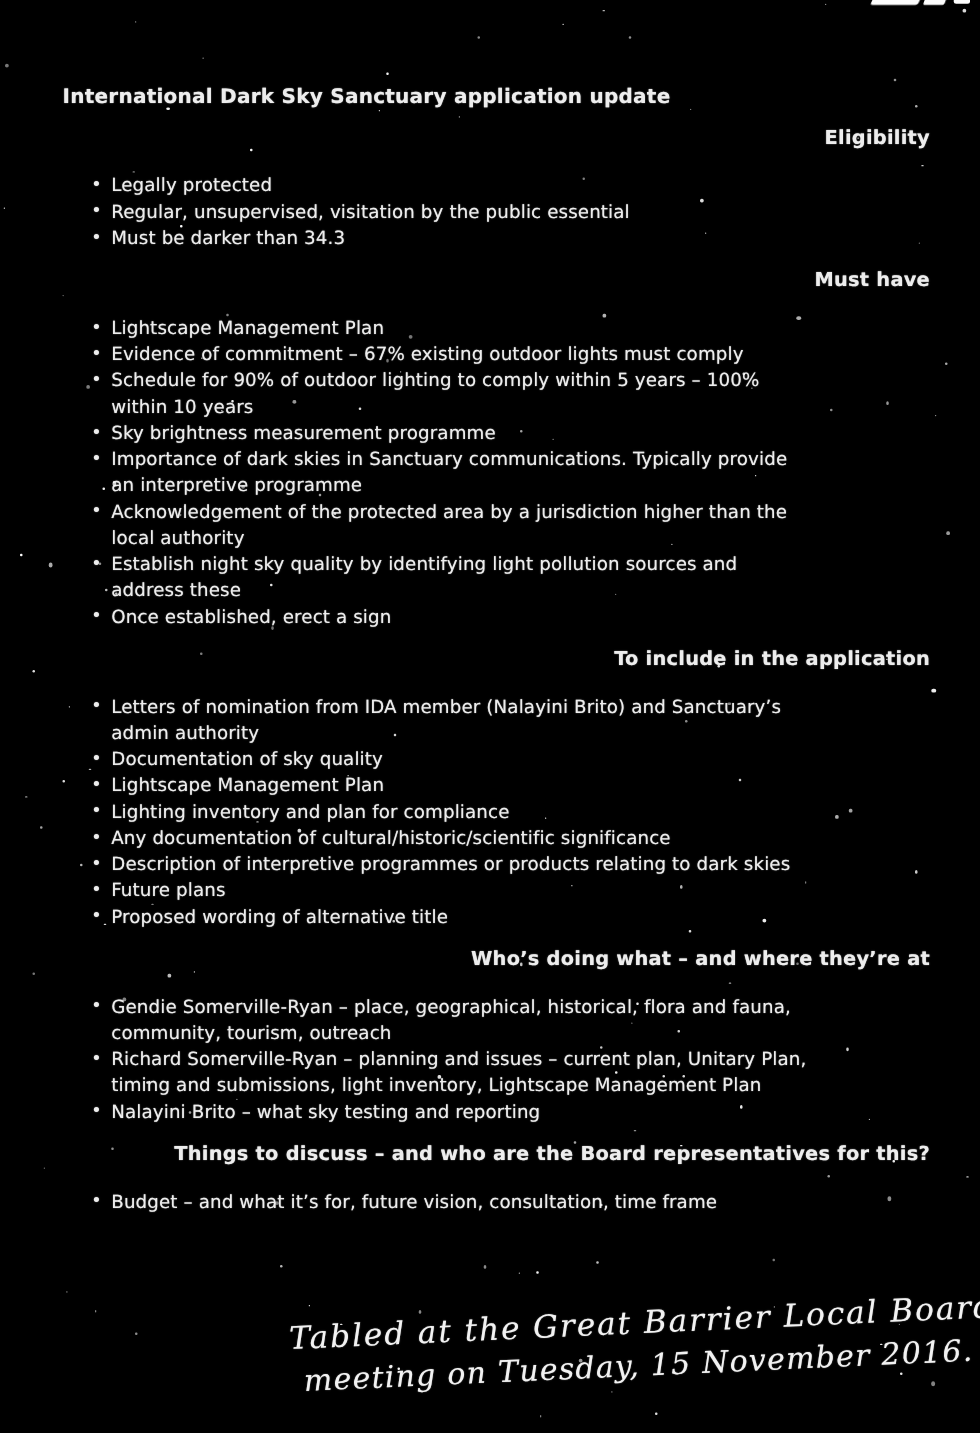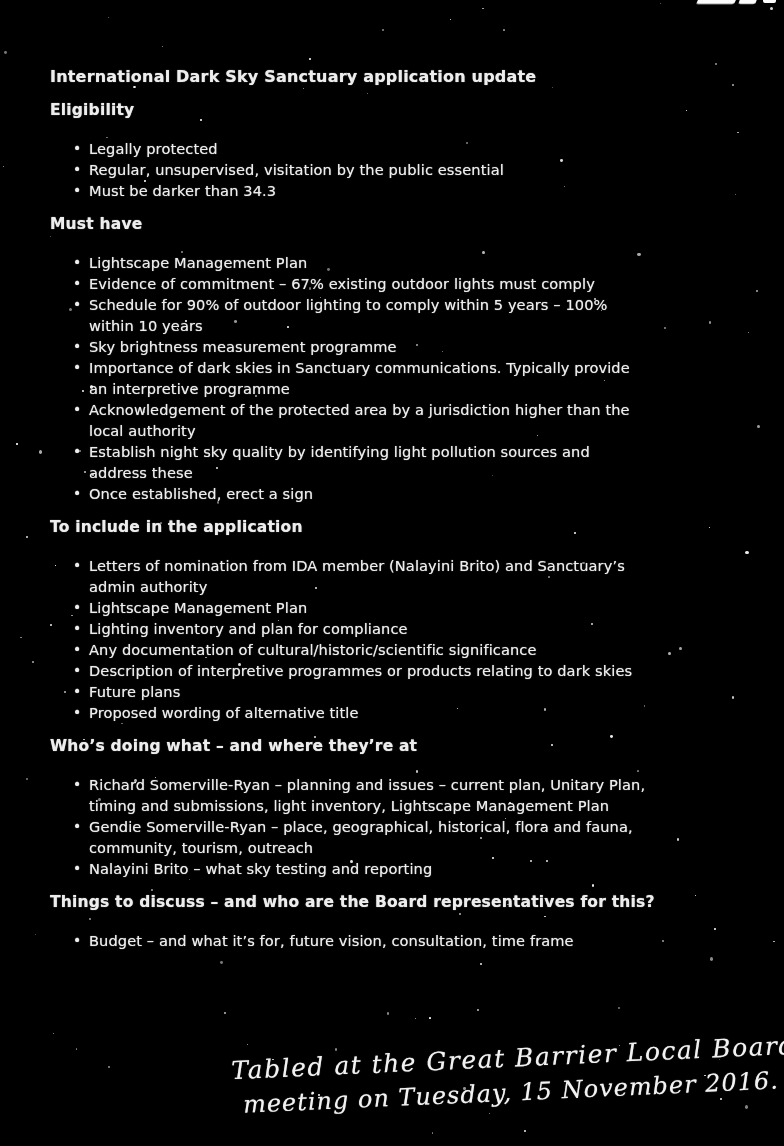--- a/index.html
+++ b/index.html
@@ -30,20 +30,21 @@
     letter-spacing: 0.2px;
     text-shadow: 0 0 1px rgba(255,255,255,0.75);
   }
   .section-heading {
     font-size: 15.5px;
     font-weight: bold;
     line-height: 21px;
     margin: 13px 0 17px 0;
     letter-spacing: 0.2px;
     text-shadow: 0 0 1px rgba(255,255,255,0.75);
+    text-align: right;
   }
   ul.bullet-list {
     list-style: none;
     margin: 0;
     padding: 0 0 0 22px;
   }
   ul.bullet-list li {
     position: relative;
     padding-left: 17px;
     font-size: 14.6px;
@@ -129,34 +130,35 @@
 local authority</li>
       <li>Establish night sky quality by identifying light pollution sources and
 address these</li>
       <li>Once established, erect a sign</li>
     </ul>
 
     <div class="section-heading">To include in the application</div>
     <ul class="bullet-list">
       <li>Letters of nomination from IDA member (Nalayini Brito) and Sanctuary’s
 admin authority</li>
+      <li>Documentation of sky quality</li>
       <li>Lightscape Management Plan</li>
       <li>Lighting inventory and plan for compliance</li>
       <li>Any documentation of cultural/historic/scientific significance</li>
       <li>Description of interpretive programmes or products relating to dark skies</li>
       <li>Future plans</li>
       <li>Proposed wording of alternative title</li>
     </ul>
 
     <div class="section-heading">Who’s doing what – and where they’re at</div>
     <ul class="bullet-list">
+      <li>Gendie Somerville-Ryan – place, geographical, historical, flora and fauna,
+community, tourism, outreach</li>
       <li>Richard Somerville-Ryan – planning and issues – current plan, Unitary Plan,
 timing and submissions, light inventory, Lightscape Management Plan</li>
-      <li>Gendie Somerville-Ryan – place, geographical, historical, flora and fauna,
-community, tourism, outreach</li>
       <li>Nalayini Brito – what sky testing and reporting</li>
     </ul>
 
     <div class="section-heading">Things to discuss – and who are the Board representatives for this?</div>
     <ul class="bullet-list">
       <li>Budget – and what it’s for, future vision, consultation, time frame</li>
     </ul>
 
   </div>
 

